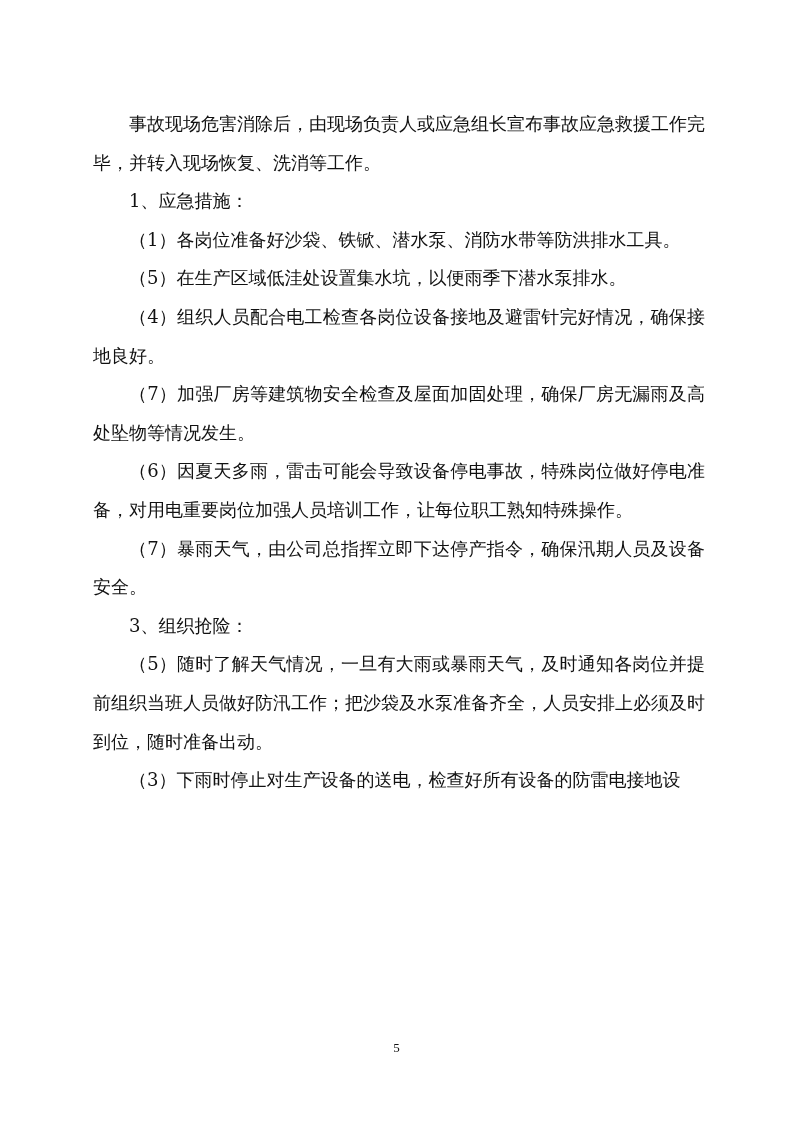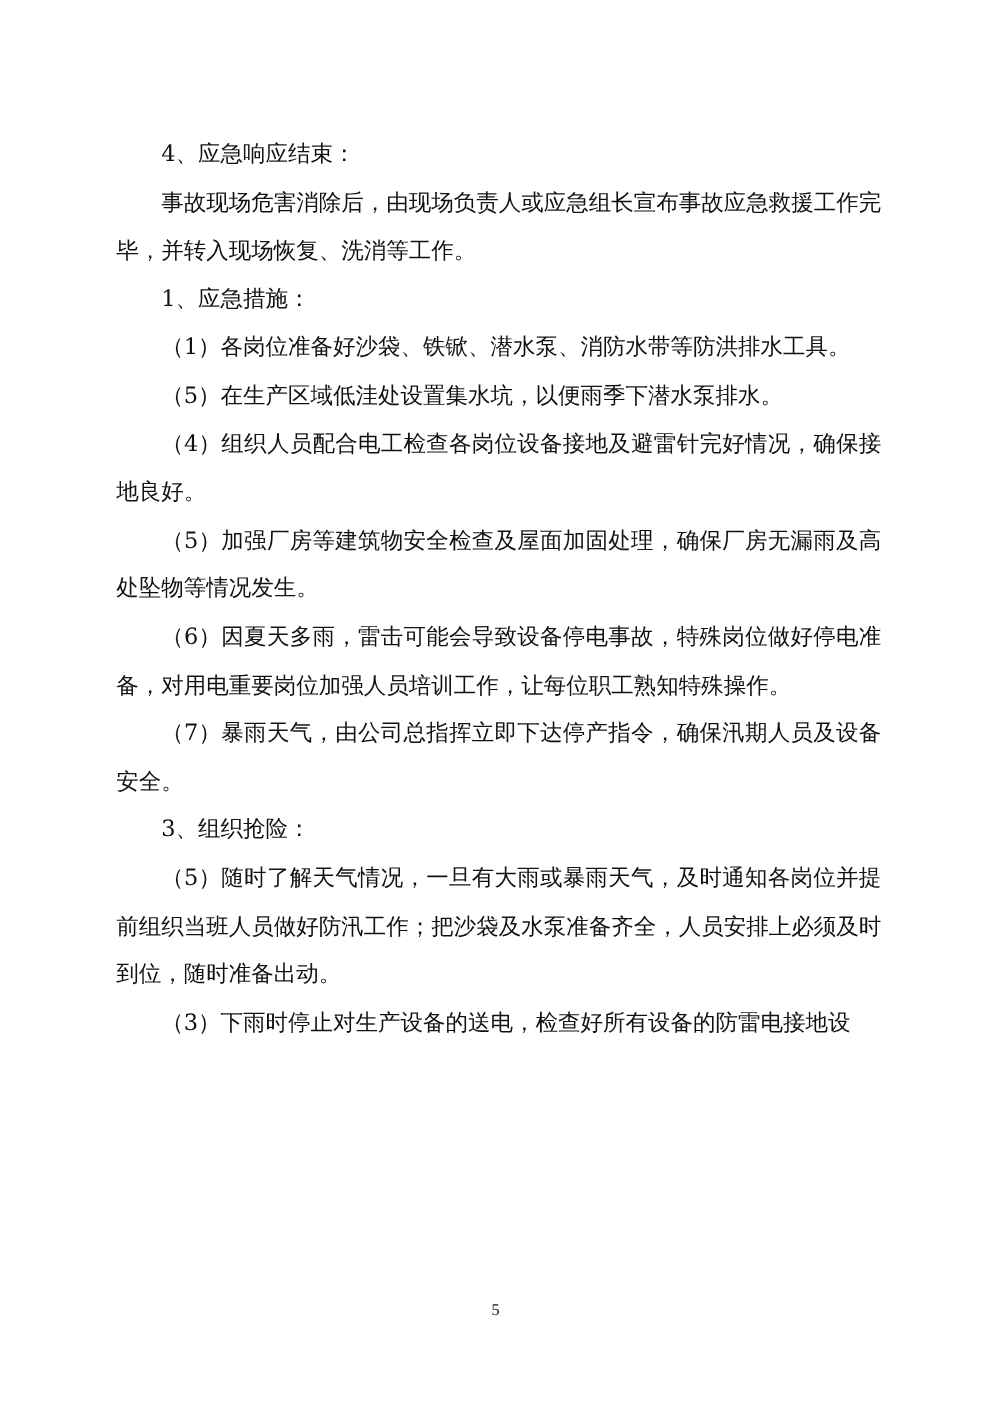--- a/index.html
+++ b/index.html
@@ -17,27 +17,26 @@
   .page-number {
     position: absolute; left: 0; width: 793px; top: 1040px; text-align: center;
     font-family: "Liberation Serif", serif; font-size: 13px; color: #111111;
   }
 </style>
 </head>
 <body>
 
 <div class="page">
   <div class="content">
-    <p class="para">4、应急响应结束：</p>
     <p class="para">事故现场危害消除后，由现场负责人或应急组长宣布事故应急救援工作完毕，并转入现场恢复、洗消等工作。</p>
     <p class="para">1、应急措施：</p>
     <p class="para">（1）各岗位准备好沙袋、铁锨、潜水泵、消防水带等防洪排水工具。</p>
     <p class="para">（5）在生产区域低洼处设置集水坑，以便雨季下潜水泵排水。</p>
     <p class="para">（4）组织人员配合电工检查各岗位设备接地及避雷针完好情况，确保接地良好。</p>
-    <p class="para">（5）加强厂房等建筑物安全检查及屋面加固处理，确保厂房无漏雨及高处坠物等情况发生。</p>
+    <p class="para">（7）加强厂房等建筑物安全检查及屋面加固处理，确保厂房无漏雨及高处坠物等情况发生。</p>
     <p class="para">（6）因夏天多雨，雷击可能会导致设备停电事故，特殊岗位做好停电准备，对用电重要岗位加强人员培训工作，让每位职工熟知特殊操作。</p>
     <p class="para">（7）暴雨天气，由公司总指挥立即下达停产指令，确保汛期人员及设备安全。</p>
     <p class="para">3、组织抢险：</p>
     <p class="para">（5）随时了解天气情况，一旦有大雨或暴雨天气，及时通知各岗位并提前组织当班人员做好防汛工作；把沙袋及水泵准备齐全，人员安排上必须及时到位，随时准备出动。</p>
     <p class="para">（3）下雨时停止对生产设备的送电，检查好所有设备的防雷电接地设</p>
   </div>
   <div class="page-number">5</div>
 </div>
 
 </body></html>

